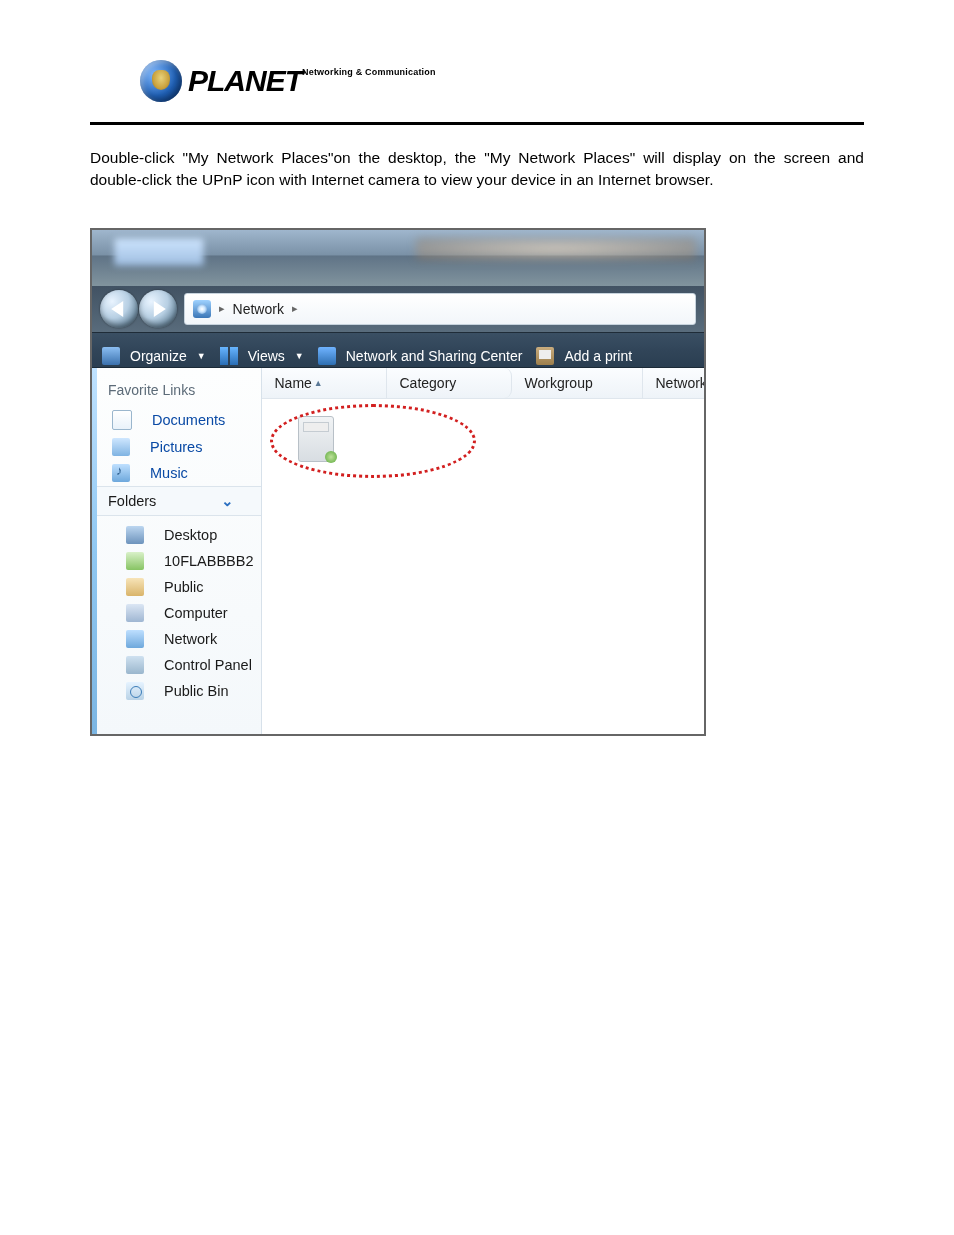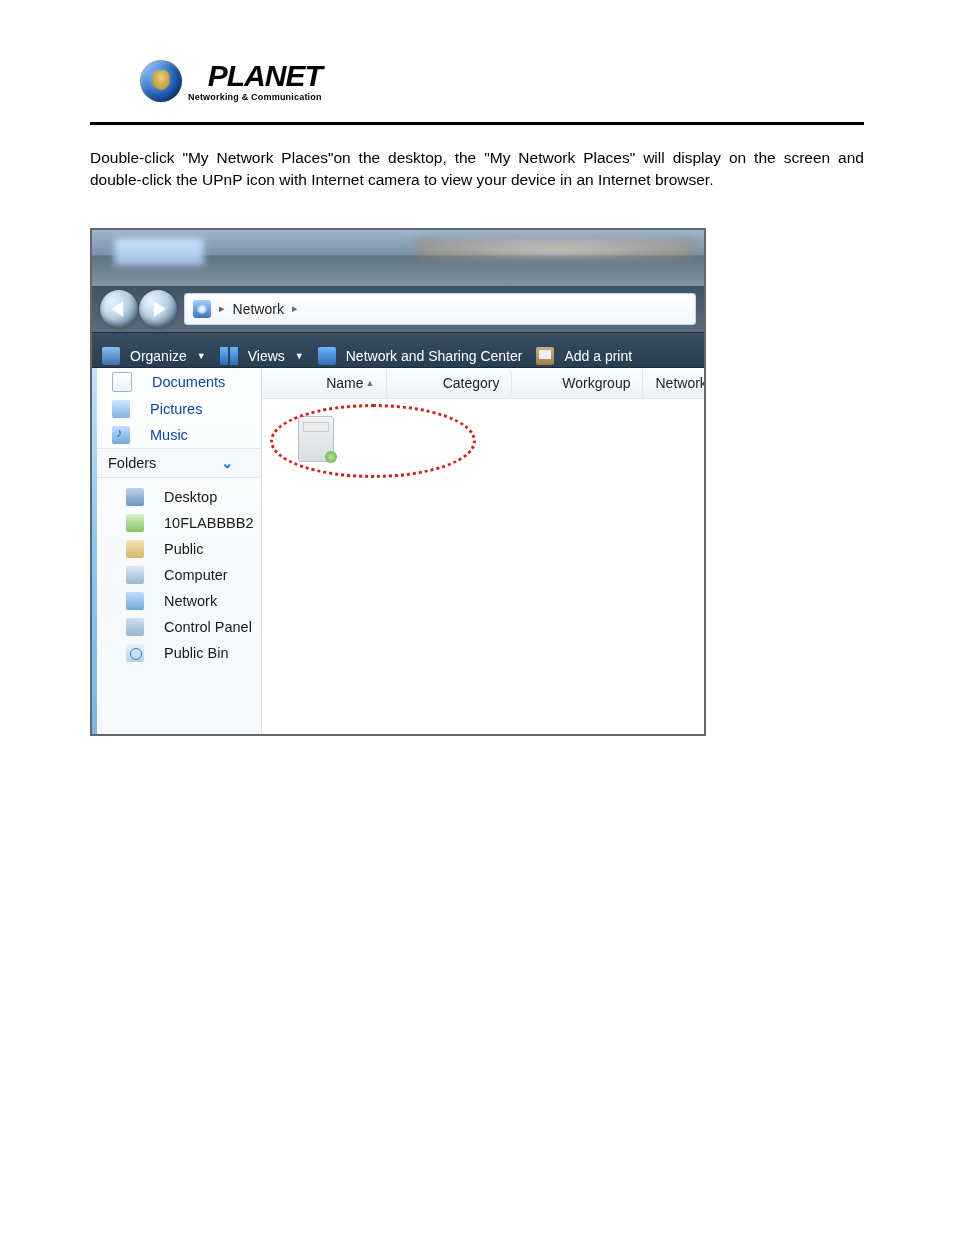--- a/index.html
+++ b/index.html
@@ -31,23 +31,22 @@
   .logo-img:before {
     content:"";
     position:absolute;
     left:12px; top:10px;
     width:18px; height:20px;
     background: radial-gradient(ellipse at 50% 40%, #e8d27a 0%, #caa23e 60%, #8a6a18 100%);
     border-radius: 40% 40% 50% 50%;
   }
   .logo-text {
     display:flex;
-    flex-direction:column;
+    flex-direction:row;
     line-height:1;
-    align-items:flex-end;
   }
   .logo-brand {
     font-weight:900;
     font-style:italic;
     font-size:30px;
     letter-spacing:-1px;
     color:#000;
   }
   .logo-tag {
     font-size:9px;
@@ -235,21 +234,21 @@
   .fi-rec:after{content:"";position:absolute;left:4px;top:4px;width:10px;height:10px;border:1.5px solid #3c7db8;border-radius:50%;}
 
   .right{flex:1;position:relative;background:#fff;}
   .cols{
     height:30px;
     border-bottom:1px solid #dfe6ed;
     background:linear-gradient(#fbfdff,#eef3f8);
     display:flex;align-items:center;
     font-size:14px;color:#222;
   }
-  .cols .c{padding:0 12px;border-right:1px solid #dfe6ed;height:100%;display:flex;align-items:center;justify-content:flex-end;}
+  .cols .c{padding:0 12px;border-right:1px solid #dfe6ed;height:100%;display:flex;align-items:center;}
   .cols .c:first-child{flex:0 0 100px;}
   .cols .c:nth-child(2){flex:0 0 100px;border-radius:8px;}
   .cols .c:nth-child(3){flex:0 0 106px;}
   .cols .c:last-child{border-right:none;flex:1;}
   .cols .sort{font-size:9px;color:#5a7896;margin-left:2px;}
 
   .oval{
     position:absolute;
     left:8px; top:36px;
     width:200px; height:68px;
@@ -323,20 +322,21 @@
         </div>
         <div class="ti">
           <span class="ico-s ico-print"></span>
           <span>Add a print</span>
         </div>
       </div>
 
       <div class="content">
         <div class="left">
           <div class="vstripe"></div>
+          <div class="fav-head">Favorite Links</div>
           <div class="fav-item">
             <span class="fi fi-doc"></span>
             <span class="lbl">Documents</span>
           </div>
           <div class="fav-item">
             <span class="fi fi-pic"></span>
             <span class="lbl">Pictures</span>
           </div>
           <div class="fav-item">
             <span class="fi fi-mus"></span>

